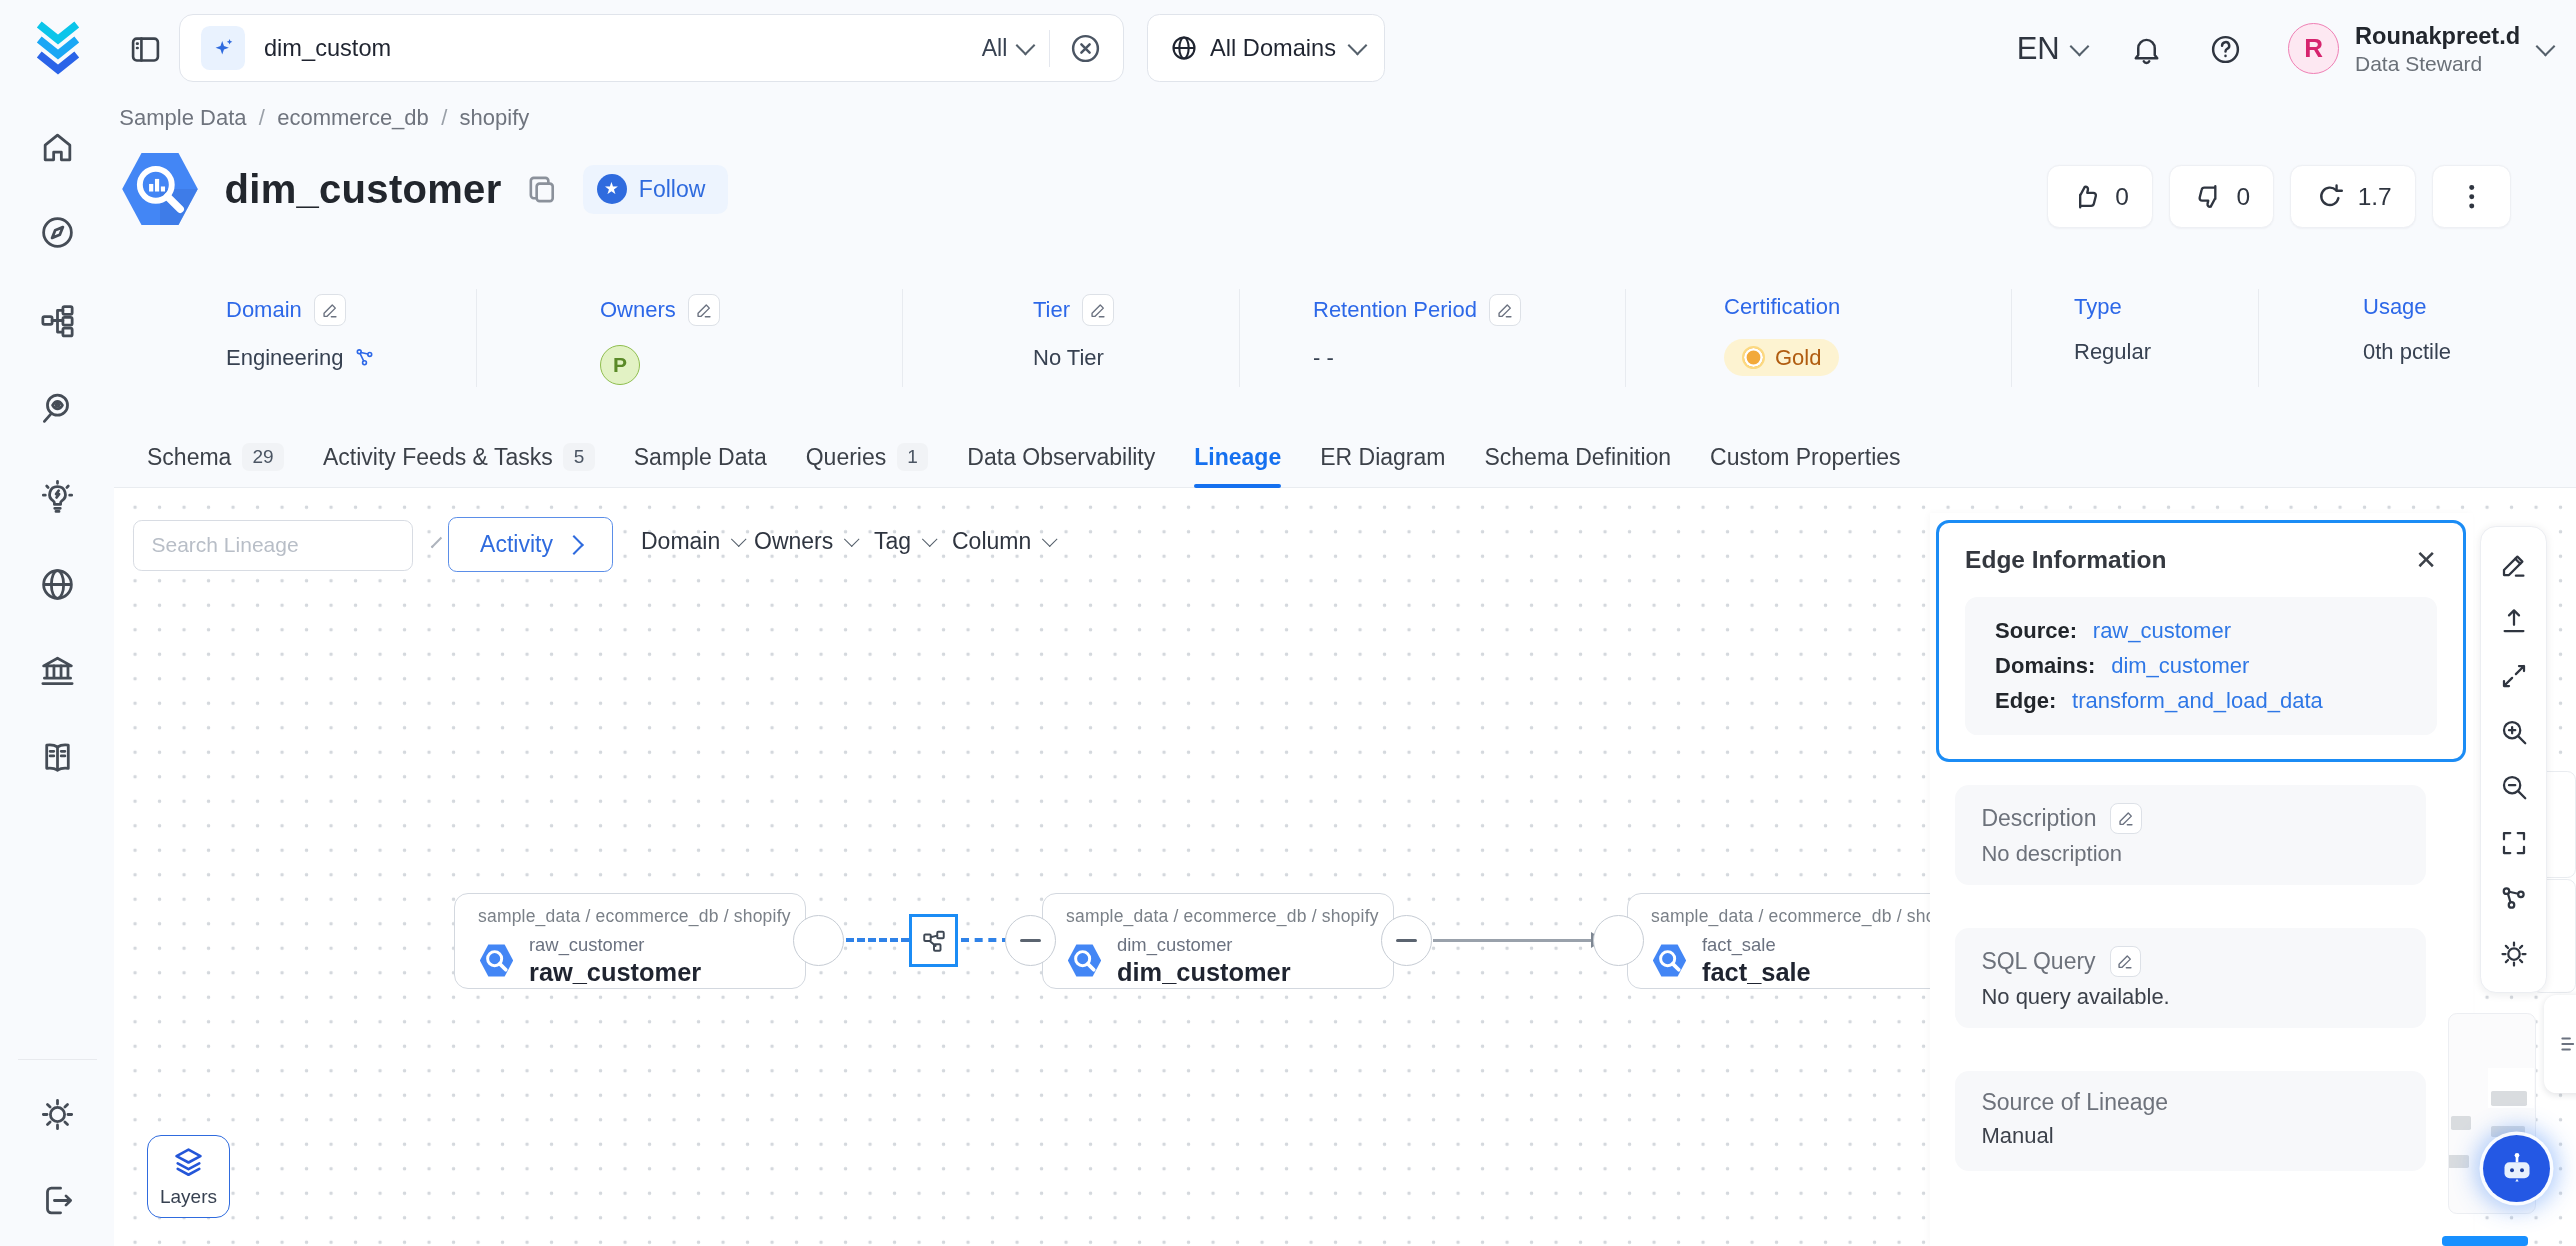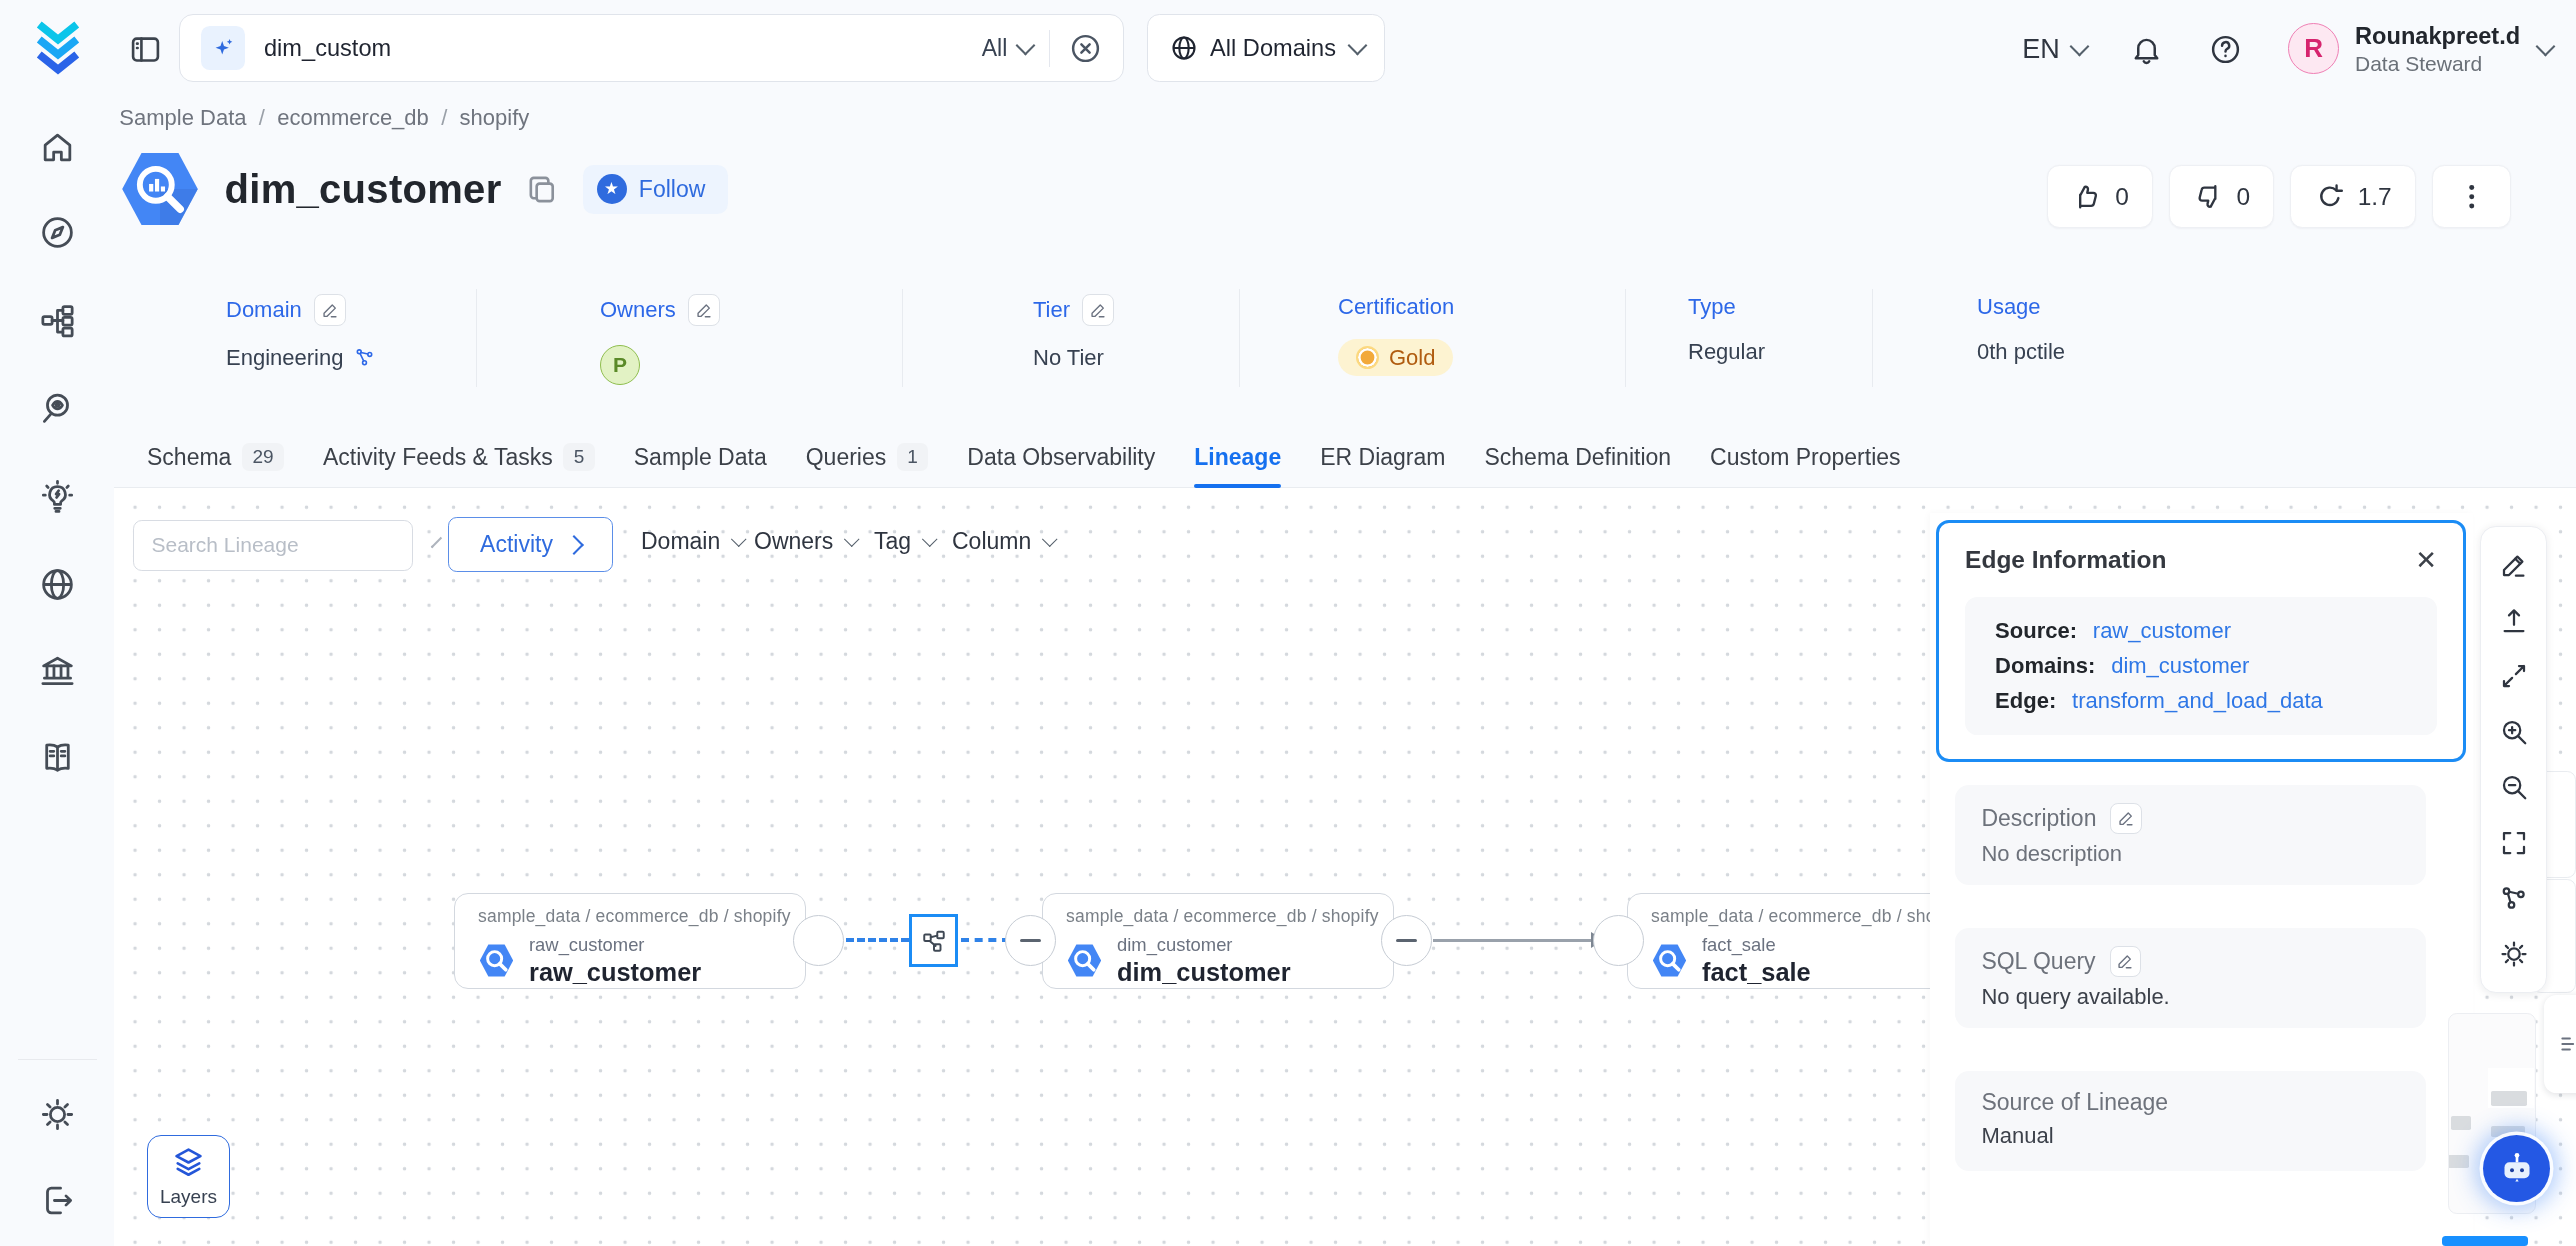--- a/index.html
+++ b/index.html
@@ -17,21 +17,21 @@
   .logo{position:absolute;left:28px;top:17.5px;width:60px;height:63px}
   .panel-toggle{position:absolute;left:128px;top:31.5px;width:35px;height:35px;color:#3c434d}
   .searchbar{position:absolute;left:179px;top:14px;width:945px;height:68px;background:#fff;border:0.9px solid #e0e4eb;border-radius:14px;display:flex;align-items:center;padding:0 21px;gap:19px}
   .spark-chip{width:44px;height:44px;border-radius:8.8px;background:#e9f2fe;display:flex;align-items:center;justify-content:center}
   .search-input{flex:1;border:none;outline:none;font-size:23.6px;color:#1f2430;background:transparent;font-family:inherit}
   .scope{display:flex;align-items:center;gap:8.8px;font-size:23px;color:#374151}
   .vdiv{width:0.9px;height:37px;background:#e4e7ee}
   .clear-btn{width:33px;height:33px;color:#4b5563}
   .domains-btn{position:absolute;left:1147px;top:14px;height:68px;width:238px;background:#fff;border:0.9px solid #e0e4eb;border-radius:12.3px;display:flex;align-items:center;justify-content:center;gap:12.3px;font-size:23.6px;color:#1f2430;font-weight:500}
   .top-right{position:absolute;right:26px;top:0;height:98px;display:flex;align-items:center;gap:46px}
-  .lang{display:flex;align-items:center;gap:10.5px;font-size:27px;color:#2f3540;font-weight:500}
+  .lang{display:flex;align-items:center;gap:10.5px;font-size:31px;color:#2f3540;font-weight:500}
   .tb-icon{width:33px;height:33px;color:#2f3540}
   .user-chip{display:flex;align-items:center;gap:15.8px}
   .avatar{width:51px;height:51px;border-radius:50%;background:var(--avatar-pink-bg);border:1.8px solid #ef7fb4;color:var(--avatar-pink-text);display:flex;align-items:center;justify-content:center;font-size:26px;font-weight:600}
   .uname{font-size:23.6px;font-weight:700;color:#22262d;line-height:1.25}
   .urole{font-size:21px;color:#6a7078}
   .chev{width:14px;height:14px;border-right:2.2px solid #55606b;border-bottom:2.2px solid #55606b;transform:rotate(45deg) translateY(-3.5px)}
   
   .header{position:absolute;left:114px;top:98px;right:0;height:390px;background:#f8fafd}
   .crumbs{position:absolute;left:5.3px;top:7px;font-size:22px;color:#6f747e;display:flex;gap:12.3px}
   .crumbs .sep{color:#9aa0a8}
@@ -290,20 +290,34 @@
             <svg class="ic" viewBox="0 0 24 24">
               <path d="M14.7 5.3l4 4L8 20H4v-4z"></path>
               <path d="M13.5 20.5h6"></path>
             </svg>
           </span>
         </div>
       <div class="mvalue">
           <span>No Tier</span>
         </div>
     </div>
+    <div class="mcell" style="width:386px;padding-left:73px">
+      <div class="mlabel">
+          <span>Retention Period</span>
+        <span class="edit-chip">
+            <svg class="ic" viewBox="0 0 24 24">
+              <path d="M14.7 5.3l4 4L8 20H4v-4z"></path>
+              <path d="M13.5 20.5h6"></path>
+            </svg>
+          </span>
+        </div>
+      <div class="mvalue">
+          <span>- -</span>
+        </div>
+    </div>
     <div class="mcell" style="width:386px;padding-left:98px">
       <div class="mlabel">
           <span>Certification</span>
         </div>
       <div class="mvalue">
           <span class="gold">
             <span class="medal"></span>
             <span>Gold</span>
           </span>
         </div>

